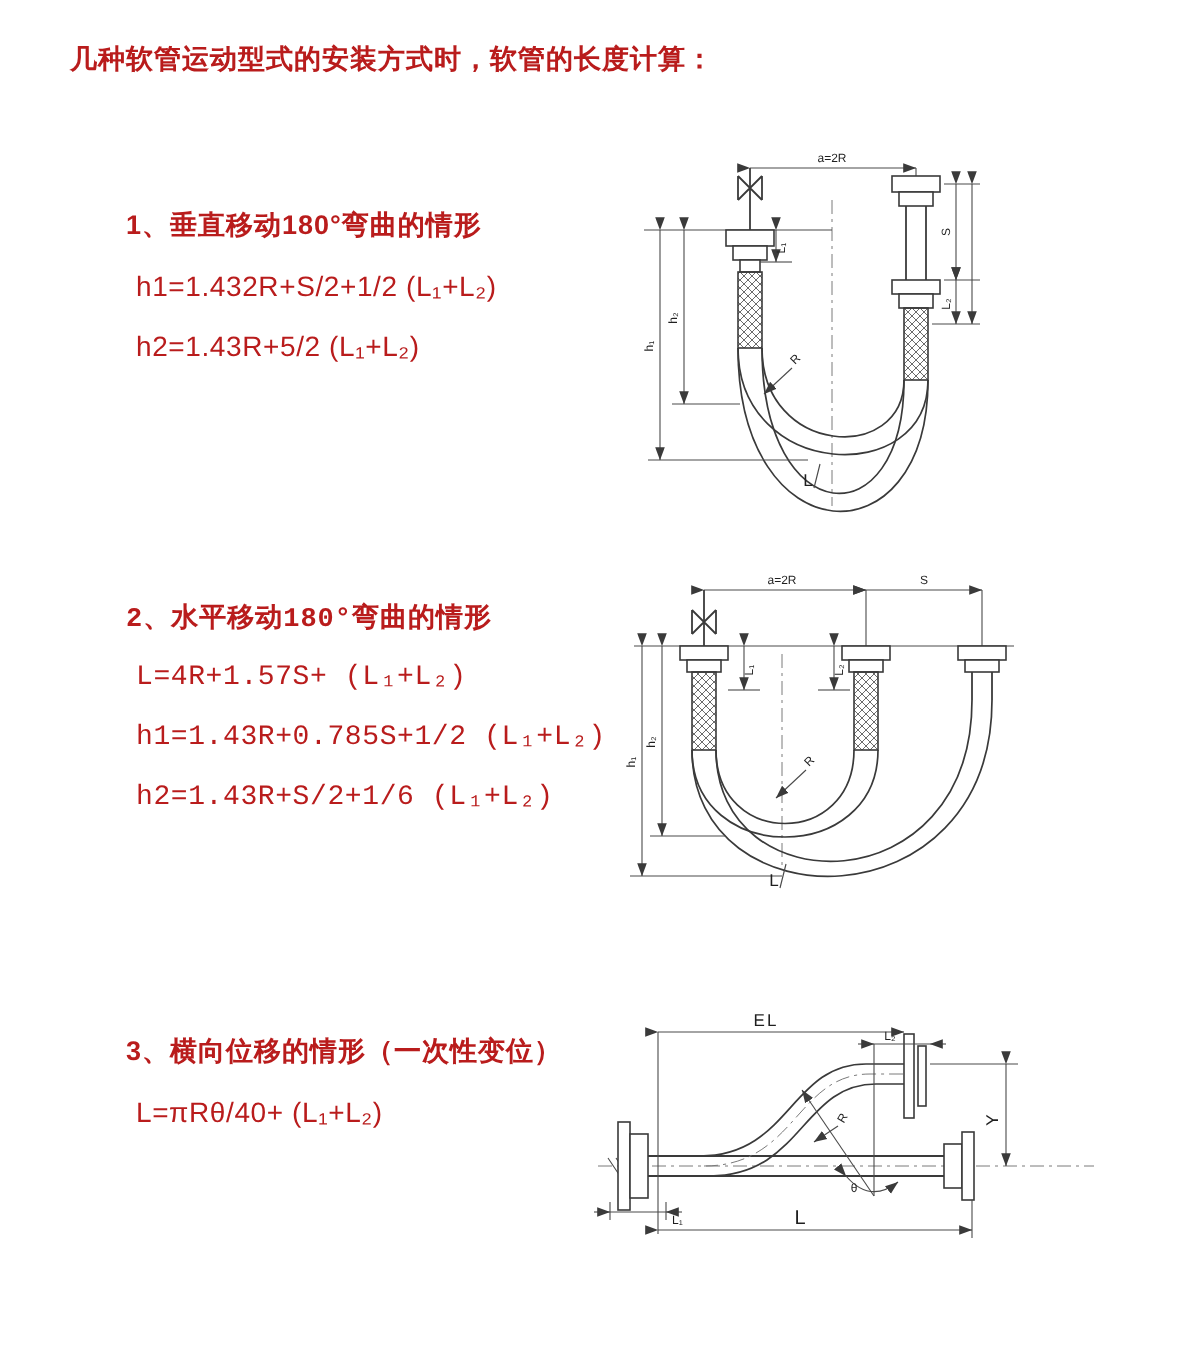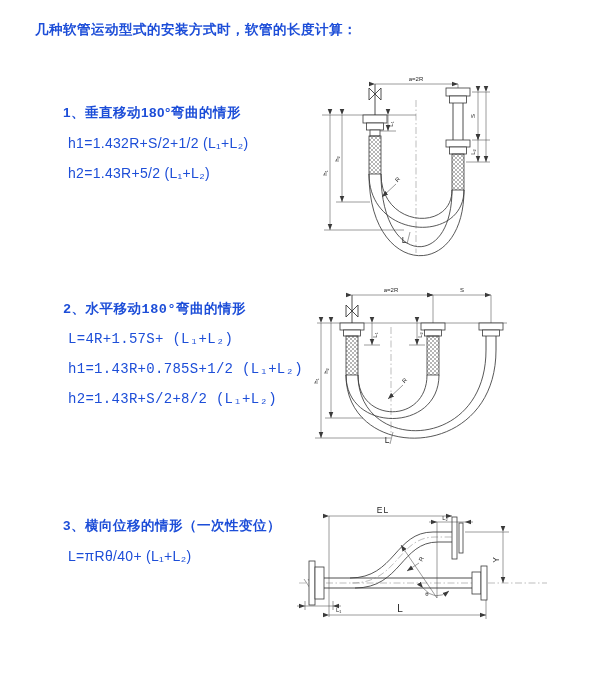--- a/index.html
+++ b/index.html
@@ -1,17 +1,17 @@
 <!DOCTYPE html>
 <html><head>
 <meta charset="utf-8">
 <style>
   html,body{margin:0;padding:0;background:#ffffff;}
   .page{position:relative;width:600px;height:675px;background:#ffffff;overflow:hidden;
-        font-family:"Liberation Sans",sans-serif;color:#1d4ed8;}
+        font-family:"Liberation Sans",sans-serif;color:#b91c1c;}
   .title{position:absolute;left:35px;top:21px;font-size:13.5px;font-weight:bold;letter-spacing:0.5px;}
   .sec{position:absolute;left:45px;}
   .sec .h{font-size:13.5px;font-weight:bold;letter-spacing:0.5px;margin:0 0 6px 18px;}
   .sec .f{font-size:14px;margin:0;padding-left:23px;line-height:30px;letter-spacing:0.3px;white-space:nowrap;}
   #sec1{top:104px;} #sec2{top:300px;font-family:Liberation Mono, monospace;} #sec3{top:517px;}
   .dgm{position:absolute;}
   #dgm1{left:300px;top:70px;} #dgm2{left:303px;top:283px;} #dgm3{left:295px;top:503px;}
   svg .ln{stroke:#3a3a3a;stroke-width:0.9;fill:none;}
   svg .hose{stroke:#3a3a3a;stroke-width:0.85;fill:none;}
   svg .thin{stroke:#4a4a4a;stroke-width:0.55;fill:none;}
@@ -43,21 +43,21 @@
   <section class="sec" id="sec1">
     <div class="h">1、垂直移动180°弯曲的情形</div>
     <p class="f">h1=1.432R+S/2+1/2 (L₁+L₂)</p>
     <p class="f">h2=1.43R+5/2 (L₁+L₂)</p>
   </section>
 
   <section class="sec" id="sec2">
     <div class="h">2、水平移动180°弯曲的情形</div>
     <p class="f">L=4R+1.57S+ (L₁+L₂)</p>
     <p class="f">h1=1.43R+0.785S+1/2 (L₁+L₂)</p>
-    <p class="f">h2=1.43R+S/2+8/2 (L₁+L₂)</p>
+    <p class="f">h2=1.43R+S/2+1/6 (L₁+L₂)</p>
   </section>
 
   <section class="sec" id="sec3">
     <div class="h">3、横向位移的情形（一次性变位）</div>
     <p class="f">L=πRθ/40+ (L₁+L₂)</p>
   </section>
 
   <svg class="dgm" id="dgm1" width="300" height="195" viewBox="0 0 300 195">
     <g>
       <line class="cl" x1="116" y1="30" x2="116" y2="183"></line>

